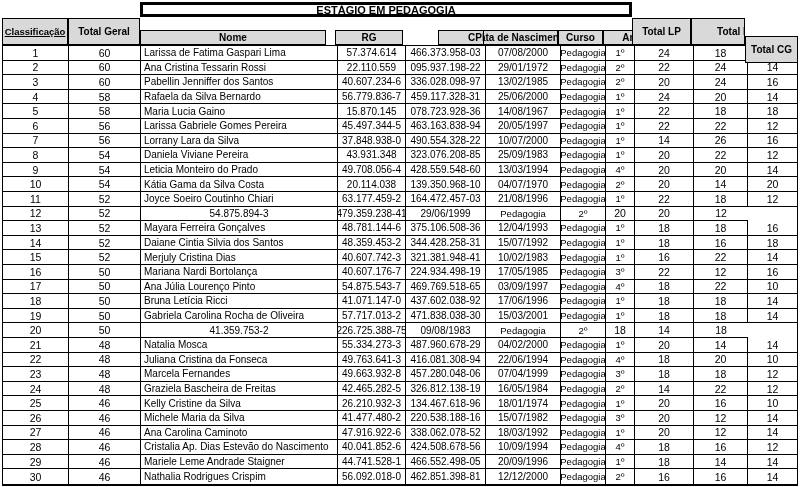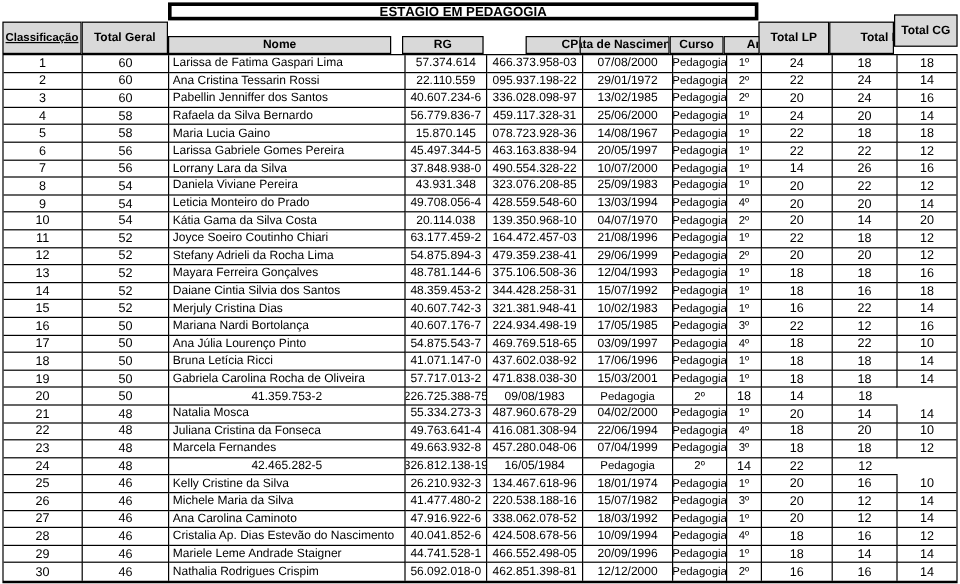--- a/index.html
+++ b/index.html
@@ -44,21 +44,21 @@
 </head>
 <body>
 
 <div class="sheet">
 
   <div class="hcell small" style="left:2px; top:18px; width:66px; height:27px;">Classificação</div>
   <div class="hcell" style="left:68px; top:18px; width:72px; height:27px;">Total Geral</div>
 
   <div class="hcell" style="left:632px; top:18px; width:59px; height:27px;">Total LP</div>
   <div class="hcell" style="left:691px; top:18px; width:54px; height:27px;padding-left:45px;">Total MAT</div>
-  <div class="hcell" style="left:745px; top:12px; width:53px; height:27px;">Total CG</div>
+  <div class="hcell" style="left:745px; top:36px; width:53px; height:27px;">Total CG</div>
 
   <div class="hcell" style="left:140px; top:30px; width:186px; height:15px;">Nome</div>
   <div class="hcell" style="left:335px; top:30px; width:68px; height:15px;">RG</div>
   <div class="hcell" style="left:403px; top:30px; width:80px; height:15px;margin-left:35px;">CPF</div>
   <div class="hcell" style="left:483px; top:30px; width:75px; height:15px;">Data de Nascimento</div>
   <div class="hcell" style="left:558px; top:30px; width:45px; height:15px;">Curso</div>
   <div class="hcell" style="left:603px; top:30px; width:29px; height:15px;padding-left:28px;">Ano</div>
 
   <div class="titlebox">ESTÁGIO EM PEDAGOGIA</div>
 
@@ -213,21 +213,20 @@
     <div class="c curso">Pedagogia</div>
     <div class="c curso">1º</div>
     <div class="c num">22</div>
     <div class="c num">18</div>
     <div class="c num">12</div>
   </div>
 
   <div class="row">
     <div class="c num">12</div>
     <div class="c num">52</div>
-    <div class="c name">Stefany Adrieli da Rocha Lima</div>
     <div class="c">54.875.894-3</div>
     <div class="c">479.359.238-41</div>
     <div class="c">29/06/1999</div>
     <div class="c curso">Pedagogia</div>
     <div class="c curso">2º</div>
     <div class="c num">20</div>
     <div class="c num">20</div>
     <div class="c num">12</div>
   </div>
 
@@ -353,21 +352,21 @@
     <div class="c curso">1º</div>
     <div class="c num">20</div>
     <div class="c num">14</div>
     <div class="c num">14</div>
   </div>
 
   <div class="row">
     <div class="c num">22</div>
     <div class="c num">48</div>
     <div class="c name">Juliana Cristina da Fonseca</div>
-    <div class="c">49.763.641-4</div>
+    <div class="c">49.763.641-3</div>
     <div class="c">416.081.308-94</div>
     <div class="c">22/06/1994</div>
     <div class="c curso">Pedagogia</div>
     <div class="c curso">4º</div>
     <div class="c num">18</div>
     <div class="c num">20</div>
     <div class="c num">10</div>
   </div>
 
   <div class="row">
@@ -380,20 +379,21 @@
     <div class="c curso">Pedagogia</div>
     <div class="c curso">3º</div>
     <div class="c num">18</div>
     <div class="c num">18</div>
     <div class="c num">12</div>
   </div>
 
   <div class="row">
     <div class="c num">24</div>
     <div class="c num">48</div>
+    <div class="c name">Graziela Bascheira de Freitas</div>
     <div class="c">42.465.282-5</div>
     <div class="c">326.812.138-19</div>
     <div class="c">16/05/1984</div>
     <div class="c curso">Pedagogia</div>
     <div class="c curso">2º</div>
     <div class="c num">14</div>
     <div class="c num">22</div>
     <div class="c num">12</div>
   </div>
 

